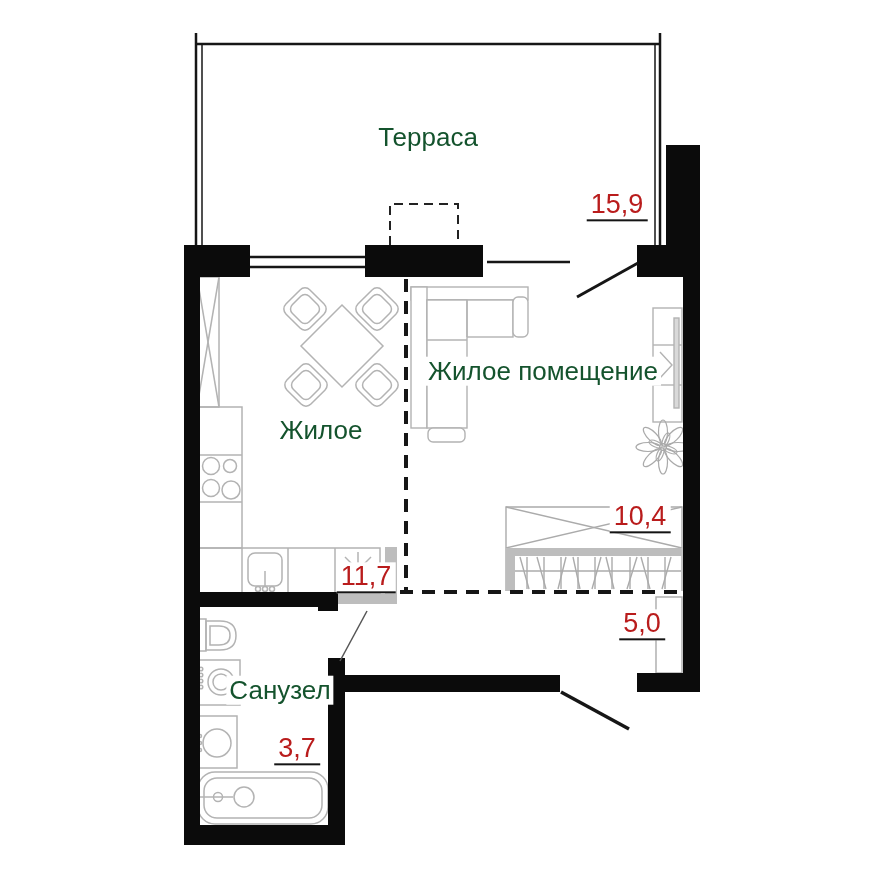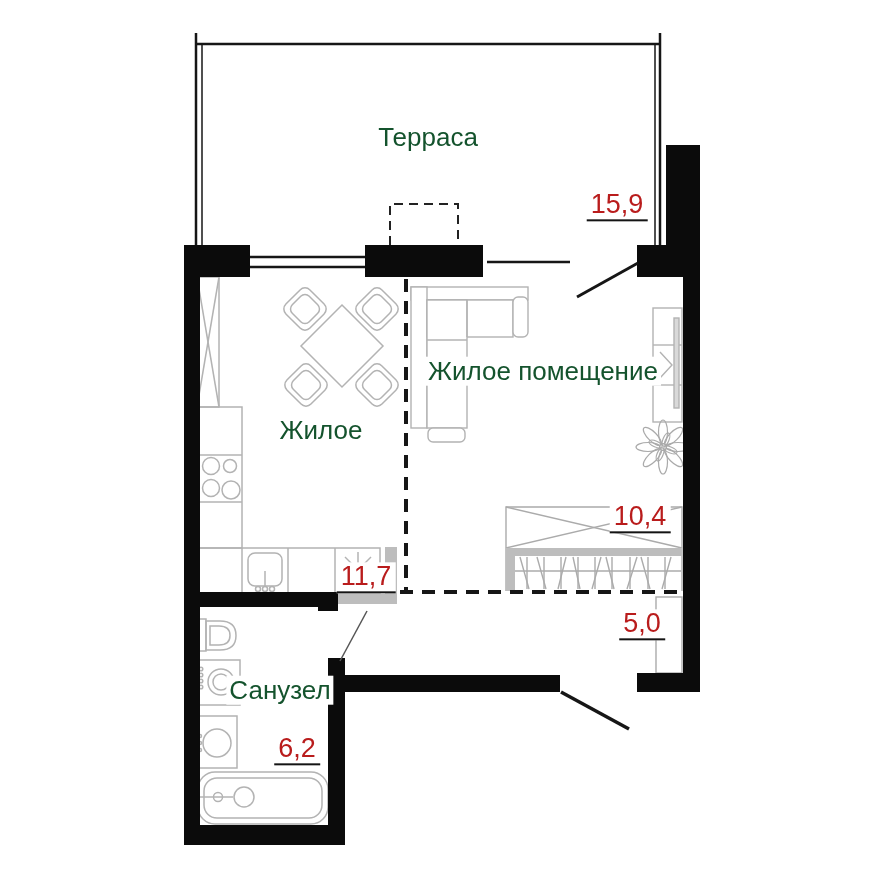--- a/index.html
+++ b/index.html
@@ -268,15 +268,15 @@
 
   <div class="room-label" style="left:321px; top:430px;">Жилое</div>
   <div class="room-area" style="left:366px; top:548px;margin-top:30px;">11,7</div>
 
   <div class="room-label" style="left:543px; top:371px;">Жилое помещение</div>
   <div class="room-area" style="left:640px; top:518px;">10,4</div>
 
   <div class="room-area" style="left:642px; top:625px;">5,0</div>
 
   <div class="room-label" style="left:272px; top:690px;margin-left:8px;">Санузел</div>
-  <div class="room-area" style="left:297px; top:750px;">6,2</div>
+  <div class="room-area" style="left:297px; top:750px;">3,7</div>
 
 </div>
 
 </body></html>

